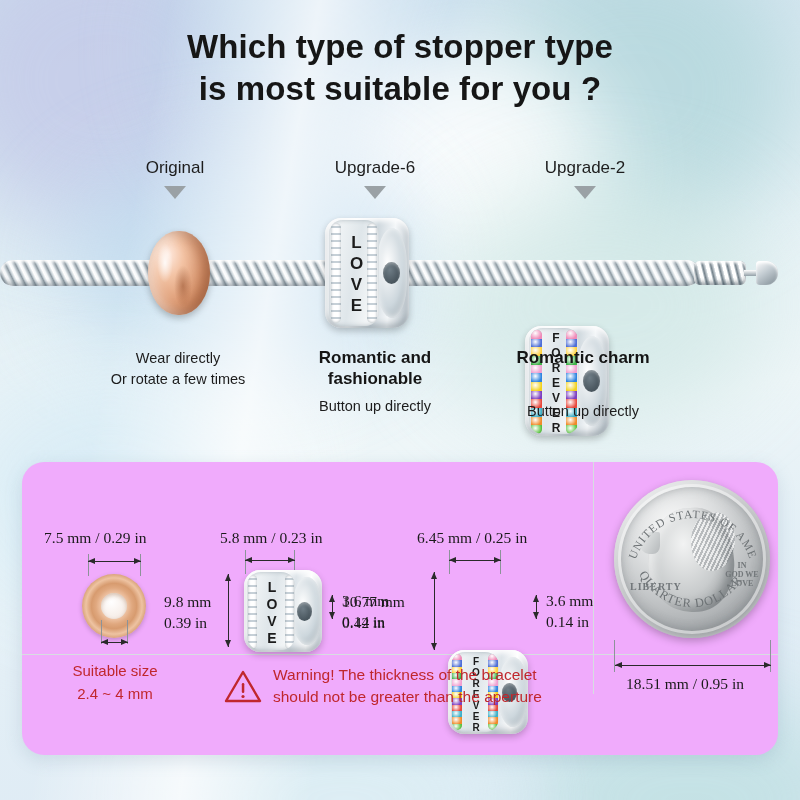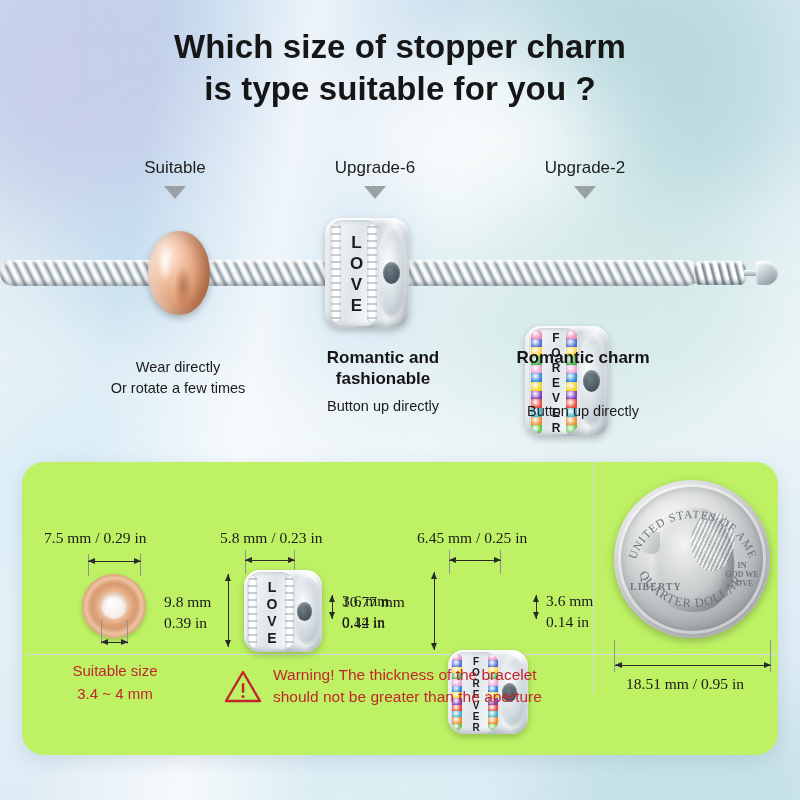--- a/index.html
+++ b/index.html
@@ -83,25 +83,25 @@
     background:radial-gradient(ellipse at 40% 35%,#6f7d86,#36424a);
     box-shadow:inset 0 2px 3px rgba(255,255,255,.35);}
 
   .rainbow-row{position:absolute;top:2px;width:11px;height:104px;border-radius:5px;overflow:hidden;
     box-shadow:inset 0 0 3px rgba(90,105,115,.7);}
   .rainbow-row i{display:block;height:8.6px;}
 
   
   .desc{position:absolute;text-align:center;width:250px;}
   .desc .t{font-size:17px;font-weight:bold;color:#151515;line-height:1.22;}
-  .desc .s{font-size:14.5px;color:#1c1c1c;line-height:1.45;margin-top:9px;}
+  .desc .s{font-size:14.5px;color:#1c1c1c;line-height:1.45;}
 
   
   #card{position:absolute;left:22px;top:462px;width:756px;height:293px;
-    background:#bef264;border-radius:22px;box-shadow:0 5px 18px rgba(90,120,150,.18);}
+    background:#f0abfc;border-radius:22px;box-shadow:0 5px 18px rgba(90,120,150,.18);}
   .vdiv{position:absolute;background:#d7dde1;}
   .hdiv{position:absolute;background:#d7dde1;}
 
   .dim{position:absolute;font-family:"Liberation Serif",serif;color:#1a1a1a;font-size:15.5px;
        line-height:1.35;white-space:nowrap;}
 
   
   .arrowH{position:absolute;height:1px;background:#2a2a2a;}
   .arrowH:before,.arrowH:after{content:"";position:absolute;top:-3px;
     border-top:3.5px solid transparent;border-bottom:3.5px solid transparent;}
@@ -166,26 +166,26 @@
   <div class="blob" style="left:60px;top:150px;width:360px;height:230px;background:#bcd9ee;opacity:.7;"></div>
   <div class="blob" style="left:430px;top:180px;width:340px;height:250px;background:#cfe7e4;opacity:.7;"></div>
   <div class="blob" style="left:-40px;top:380px;width:300px;height:240px;background:#d8ecf6;opacity:.9;"></div>
   <div class="blob" style="left:520px;top:690px;width:340px;height:220px;background:#bfe0e2;opacity:.8;"></div>
   <div class="blob" style="left:180px;top:700px;width:330px;height:200px;background:#dceef4;opacity:.85;"></div>
   <div class="sheen"></div>
 </div>
 
 <div class="hero">
   <h1>
-    <span>Which size of stopper charm</span><br>
-    <span>is type suitable for you ?</span>
+    <span>Which type of stopper type</span><br>
+    <span>is most suitable for you ?</span>
   </h1>
 </div>
 
-<div class="opt-label" style="left:85px;top:158px;">Suitable</div>
+<div class="opt-label" style="left:85px;top:158px;">Original</div>
 <div class="caret" style="left:164px;top:186px;"></div>
 
 <div class="opt-label" style="left:285px;top:158px;">Upgrade-6</div>
 <div class="caret" style="left:364px;top:186px;"></div>
 
 <div class="opt-label" style="left:495px;top:158px;">Upgrade-2</div>
 <div class="caret" style="left:574px;top:186px;"></div>
 
 <div id="bracelet">
   <div class="chain" style="left:0;width:700px;"></div>
@@ -249,21 +249,21 @@
   </div>
 </div>
 
 <div class="desc" style="left:53px;top:348px;">
   <div class="s">
     <span>Wear directly</span><br>
     <span>Or rotate a few times</span>
   </div>
 </div>
 
-<div class="desc" style="left:258px;top:348px;">
+<div class="desc" style="left:250px;top:348px;">
   <div class="t">
     <span>Romantic and</span><br>
     <span>fashionable</span>
   </div>
   <div class="s" style="margin-top:7px;">Button up directly</div>
 </div>
 
 <div class="desc" style="left:458px;top:348px;">
   <div class="t">Romantic charm</div>
   <div class="s" style="margin-top:32px;">Button up directly</div>
@@ -282,21 +282,21 @@
 
   <div class="bead-front" style="left:60px;top:112px;">
     <div class="inner"></div>
   </div>
   <div class="tick" style="left:79px;top:158px;width:1px;height:24px;"></div>
   <div class="tick" style="left:105px;top:158px;width:1px;height:24px;"></div>
   <div class="arrowH" style="left:79px;top:180px;width:27px;"></div>
 
   <div class="suitable" style="left:8px;top:198px;text-align:center;">
     <div>Suitable size</div>
-    <div>3.4 ~ 4 mm</div>
+    <div>2.4 ~ 4 mm</div>
   </div>
 
   <div class="dim" style="left:198px;top:66px;">5.8 mm / 0.23 in</div>
   <div class="tick" style="left:223px;top:88px;width:1px;height:24px;"></div>
   <div class="tick" style="left:272px;top:88px;width:1px;height:24px;"></div>
   <div class="arrowH" style="left:223px;top:98px;width:50px;"></div>
 
   <div class="arrowV" style="left:206px;top:112px;height:73px;"></div>
   <div class="dim" style="left:142px;top:130px;">
     <div>9.8 mm</div>

